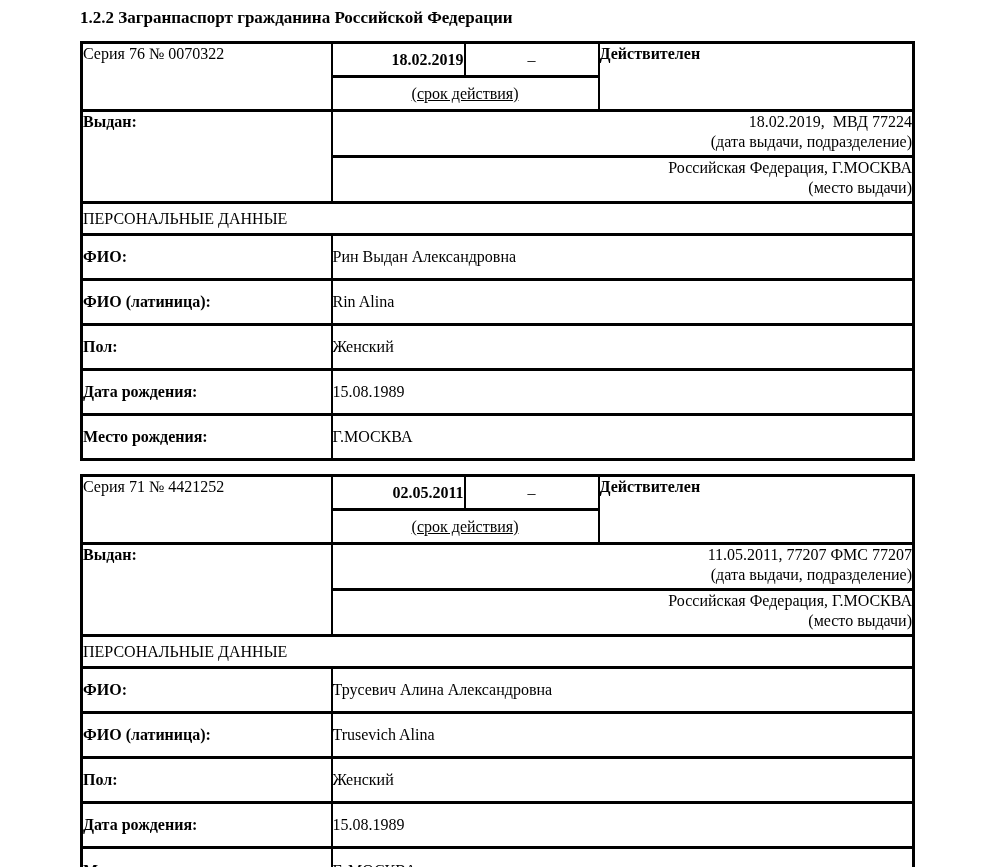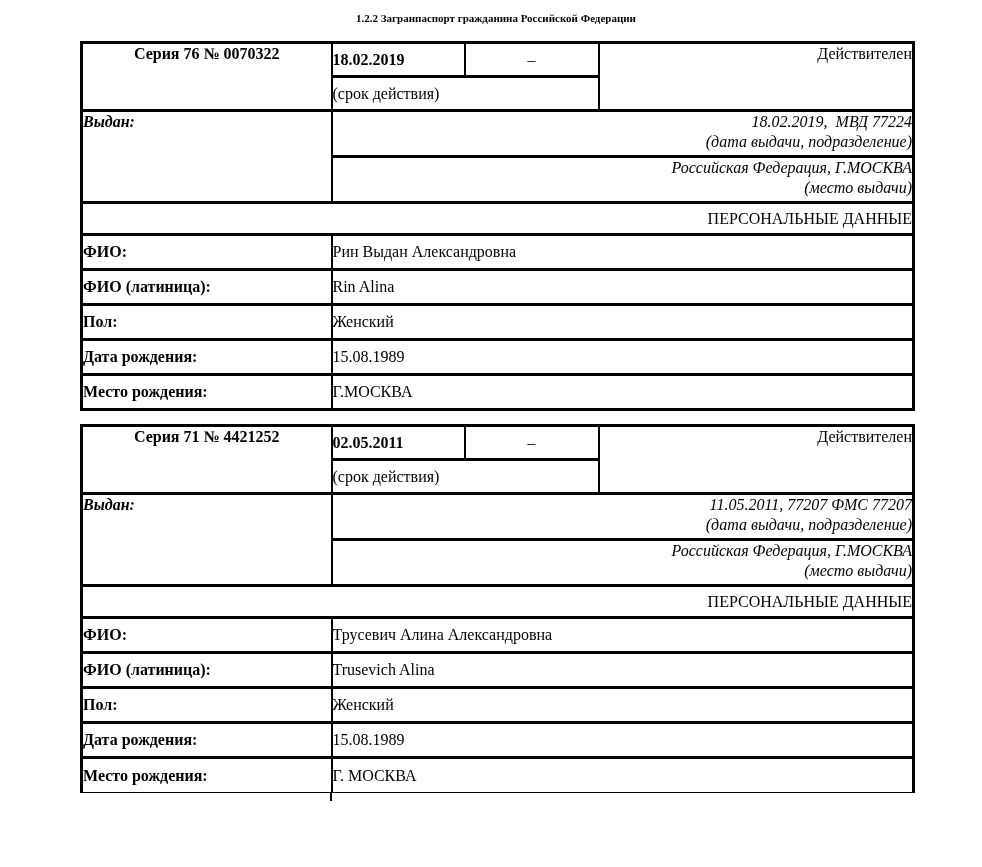--- a/index.html
+++ b/index.html
@@ -12,23 +12,23 @@
   .sheet {
     position: relative;
     width: 982px;
     height: 867px;
     background: #ffffff;
     overflow: hidden;
   }
   .section-title {
     width: 832px;
     margin-left: 80px;
-    text-align: center;
-    font-weight: bold;
-    font-size: 11px;
+    text-align: left;
+    font-weight: bold;
+    font-size: 17px;
     line-height: 20px;
   }
   .title-1 { padding-top: 8px; }
   .title-2 { margin-top: 17px; }
 
   table.passport {
     margin-left: 80px;
     margin-top: 13px;
     width: 832px;
     border-collapse: collapse;
@@ -43,61 +43,62 @@
     line-height: 20px;
     padding: 0;
     overflow: hidden;
   }
   col.col1 { width: 250px; }
   col.col2 { width: 133px; }
   col.col3 { width: 134px; }
   col.col4 { width: 315px; }
 
   tr.r-head { height: 34px; }
-  tr.r-issued { height: 46px; font-style: italic; }
+  tr.r-issued { height: 46px; }
   tr.r-personal { height: 32px; }
-  tr.r-field { height: 35px; }
+  tr.r-field { height: 45px; }
 
   td.cell-serial {
-    font-weight: bold;
+    font-weight: normal;
     vertical-align: top;
     padding: 7px 4px 0 10px;
-    text-align: center;
   }
   td.cell-date {
     font-weight: bold;
-    text-align: left;
+    text-align: right;
     vertical-align: middle;
   }
   td.cell-dash {
     text-align: center;
     vertical-align: middle;
   }
   td.cell-status {
-    font-weight: normal;
-    text-align: right;
+    font-weight: bold;
+    text-align: left;
     vertical-align: top;
     padding-top: 7px;
   }
   td.cell-validity {
-    vertical-align: middle;
+    text-align: center;
+    vertical-align: middle;
+    text-decoration: underline;
   }
   td.cell-issued-label {
     font-weight: bold;
     vertical-align: top;
     padding: 7px 4px 0 10px;
   }
   td.cell-2line {
     vertical-align: top;
     padding: 5px 4px 0 10px;
     line-height: 21px;
     text-align: right;
   }
   td.cell-personal {
-    text-align: right;
+    text-align: left;
     vertical-align: middle;
   }
   td.cell-label {
     font-weight: bold;
     vertical-align: middle;
     padding-left: 10px;
   }
   td.cell-value {
     vertical-align: middle;
     padding-left: 10px;

